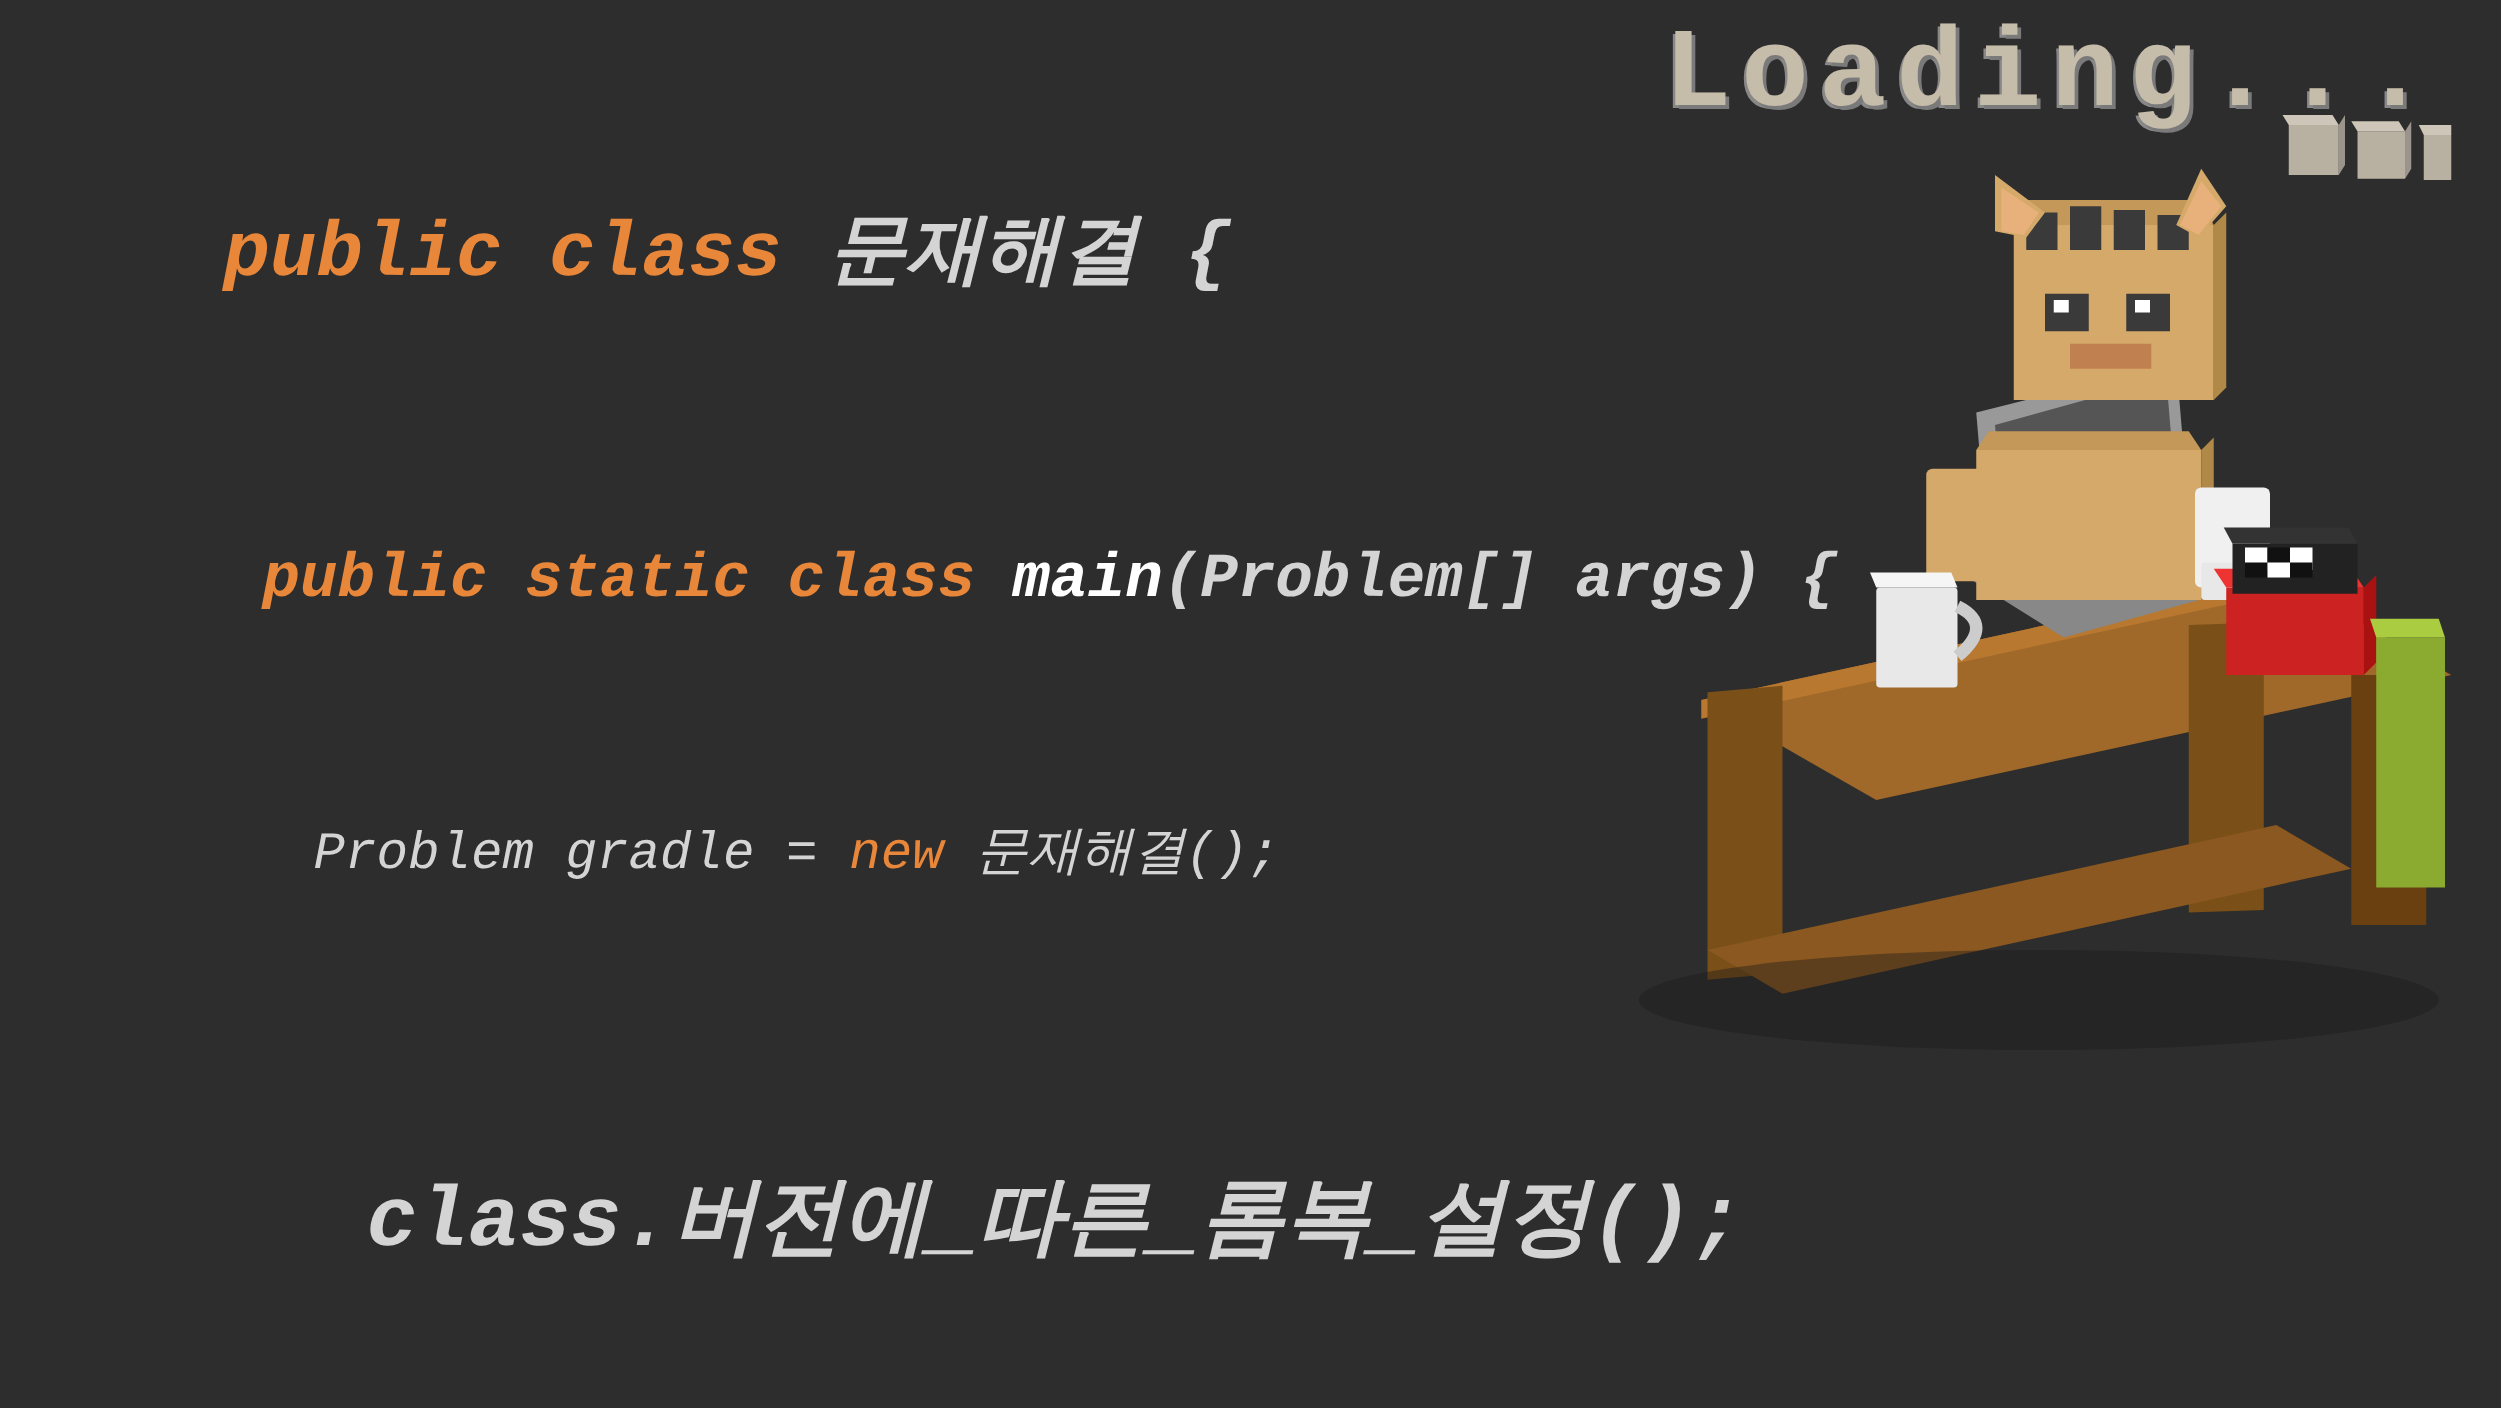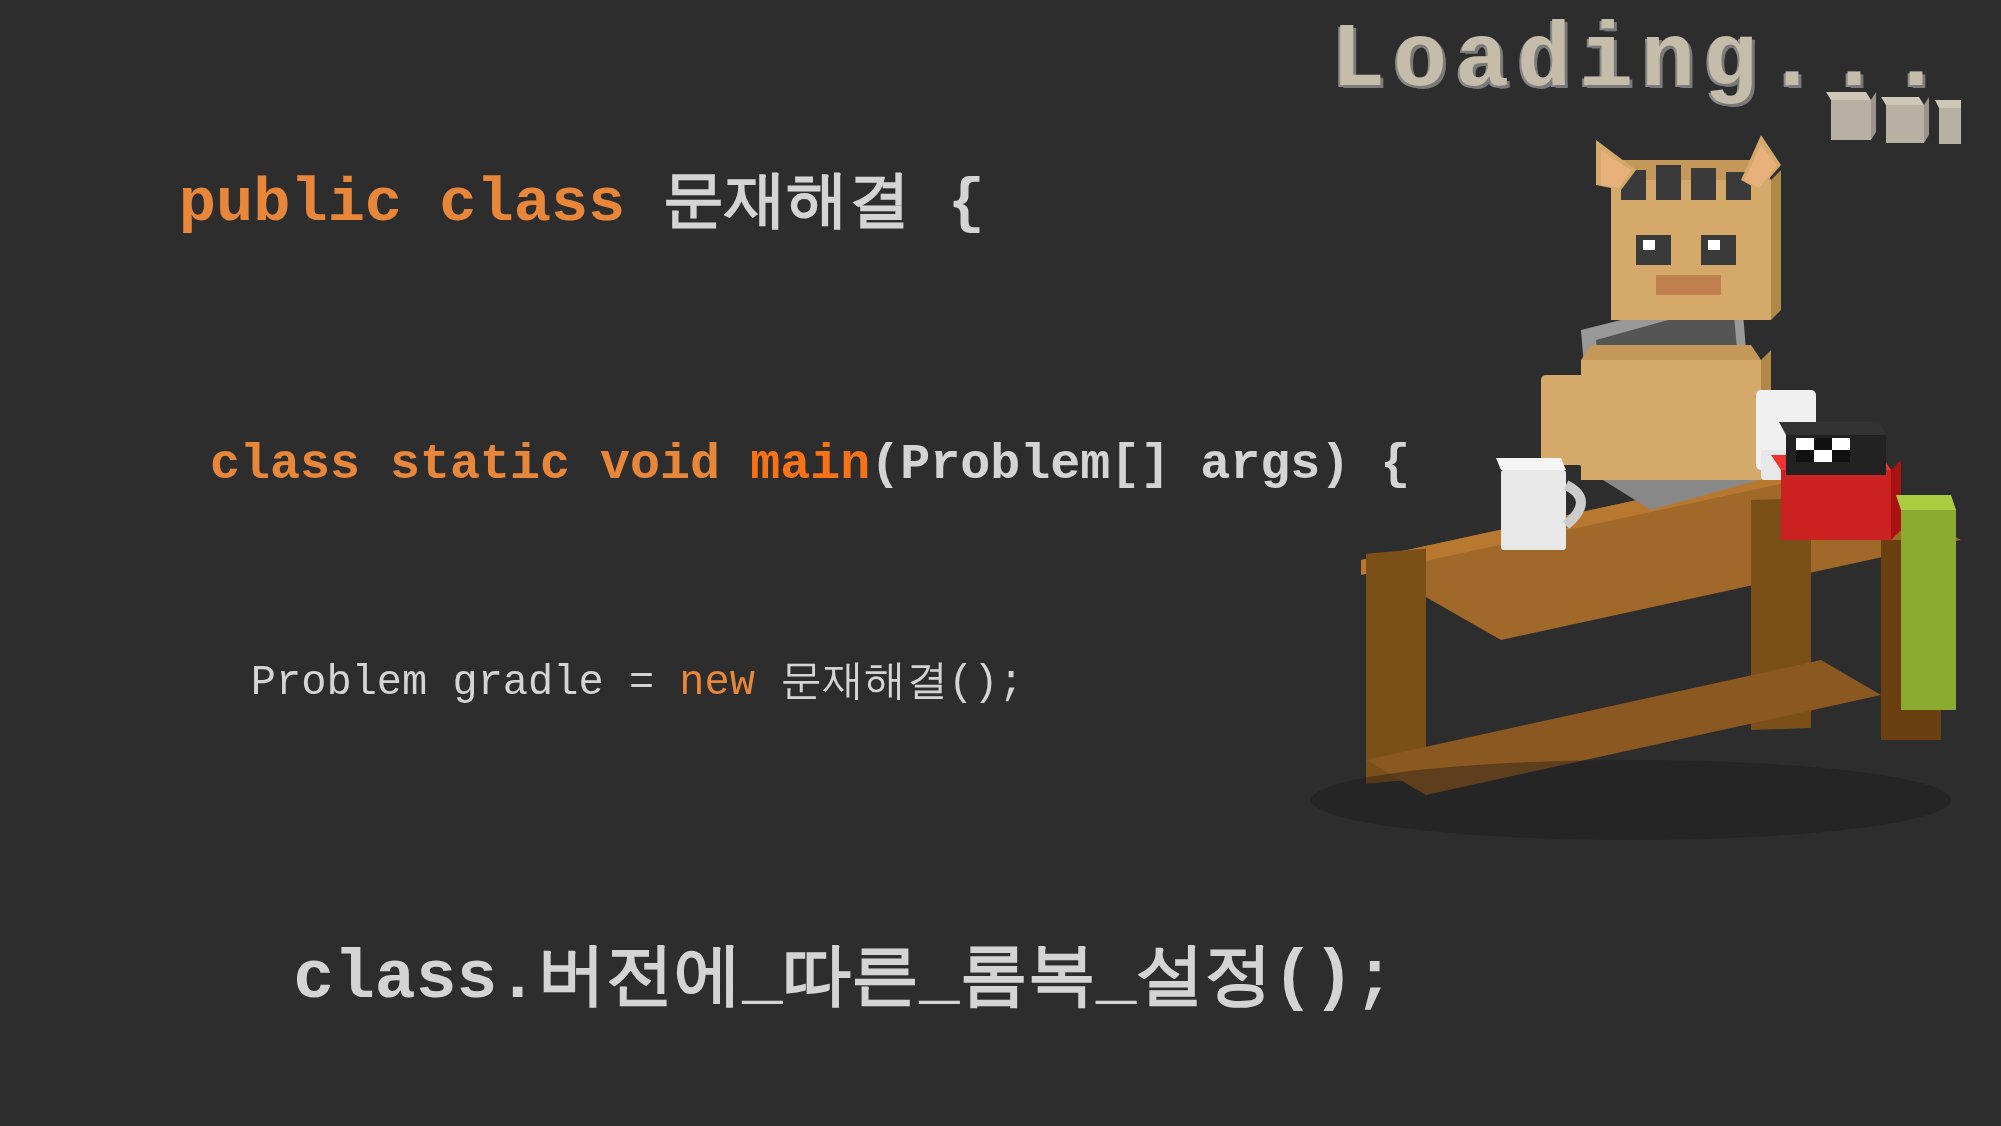--- a/index.html
+++ b/index.html
@@ -16,31 +16,32 @@
     .code-block {
       position: absolute;
       top: 60px;
       left: 30px;
       line-height: 1.55;
     }
 
     .line {
       display: block;
       white-space: pre;
+      font-style: italic;
     }
 
     .line-1 { font-size: 62px; font-weight: bold; }
     .line-2 { font-size: 50px; font-weight: bold; margin-left: 60px; }
     .line-3 { font-size: 42px; font-weight: normal; margin-left: 120px; margin-top: 5px; }
     .line-blank { display: block; height: 40px; }
     .line-4 { font-size: 68px; font-weight: bold; margin-left: 100px; }
 
     .kw-orange { color: #e8873a; }
     .kw-white  { color: #d4d4d4; }
-    .kw-bold-white { color: #f97316; font-weight: bold; }
+    .kw-bold-white { color: #ffffff; font-weight: bold; }
 
     
     .loading-text {
       position: absolute;
       top: 10px;
       right: 50px;
       font-size: 90px;
       font-weight: bold;
       color: #e0d5c0;
       font-family: 'Courier New', Courier, monospace;
@@ -64,21 +65,21 @@
 </head>
 <body>
 
 <div class="code-block">
 
   <span class="line line-1">
     <span class="kw-orange">public class </span><span class="kw-white">문재해결 {</span>
   </span>
 
   <span class="line line-2">
-    <span class="kw-orange">class static void </span><span class="kw-bold-white">main</span><span class="kw-white">(Problem[] args) {</span>
+    <span class="kw-orange">public static class </span><span class="kw-bold-white">main</span><span class="kw-white">(Problem[] args) {</span>
   </span>
 
   <span class="line line-3">
     <span class="kw-white">Problem gradle = </span><span class="kw-orange">new </span><span class="kw-white">문재해결();</span>
   </span>
 
   <span class="line-blank"></span>
 
   <span class="line line-4">
     <span class="kw-white">class.버전에_따른_롬복_설정();</span>

